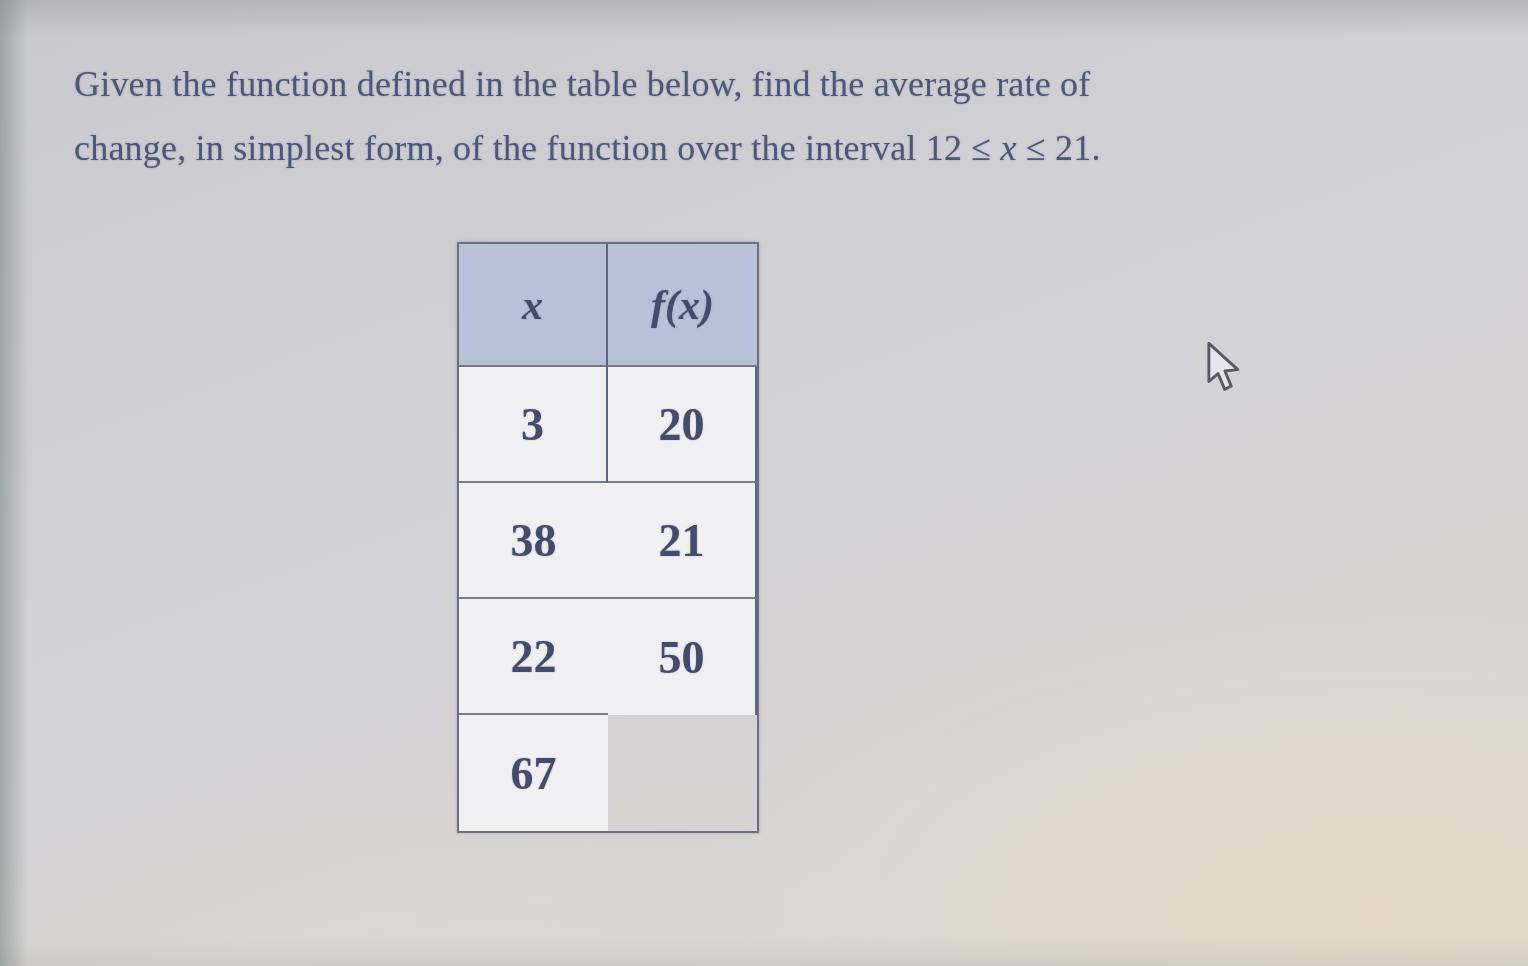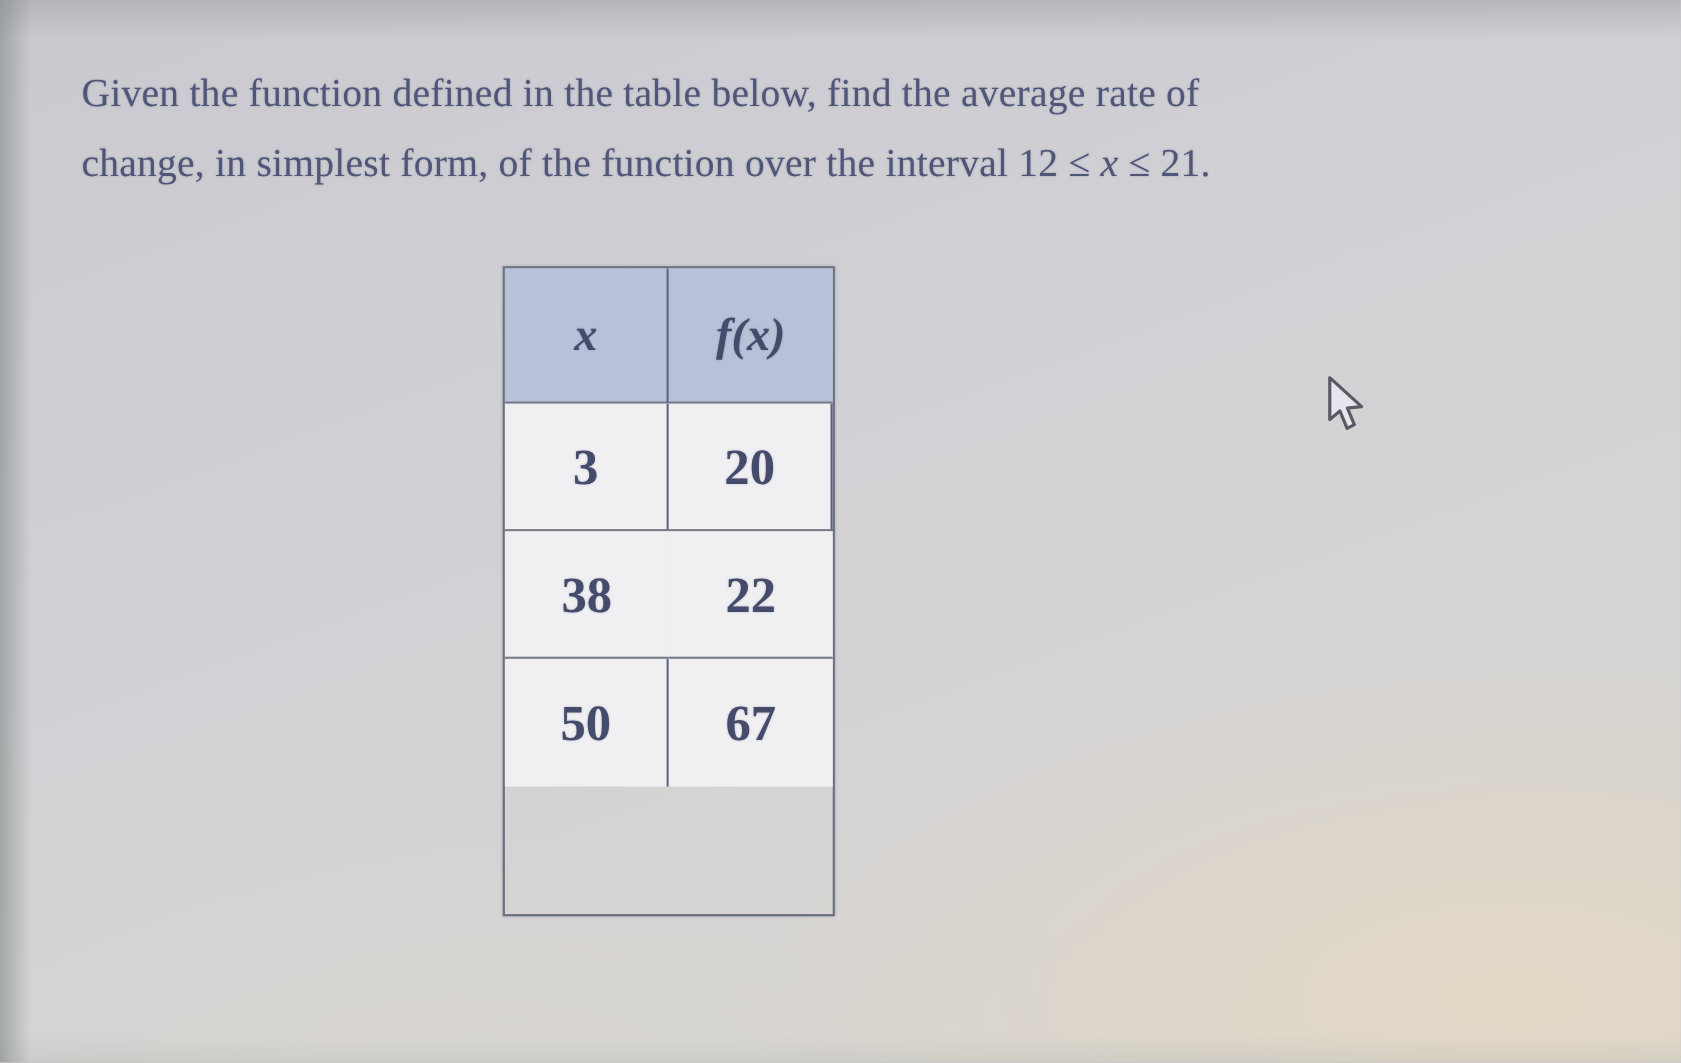--- a/index.html
+++ b/index.html
@@ -99,20 +99,21 @@
 
   <div class="ftable">
     <div class="cell head col-0">x</div>
     <div class="cell head">f(x)</div>
 
     <div class="cell col-0 row-sep">3</div>
 
     <div class="cell col-0 row-sep">20</div>
     <div class="cell row-sep">38</div>
 
+    <div class="cell col-0 row-sep">21</div>
     <div class="cell row-sep">22</div>
 
     <div class="cell col-0">50</div>
     <div class="cell">67</div>
   </div>
 
   <div class="cursor">
     <svg width="36" height="50" viewBox="0 0 27 38" xmlns="http://www.w3.org/2000/svg">
       <path d="M2 1 L2 30 L9 24 L14 36 L19 33.5 L14.2 22 L24 21 Z" fill="#e9e9ee" fill-opacity="0.85" stroke="#5a5a66" stroke-width="2.2" stroke-linejoin="round"></path>
     </svg>

